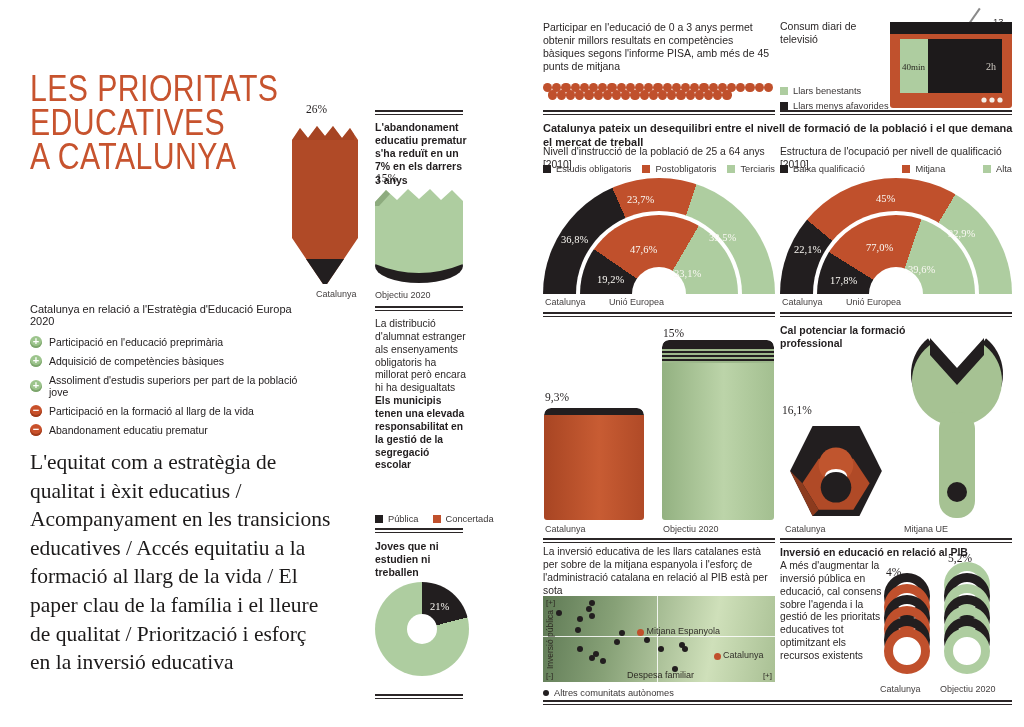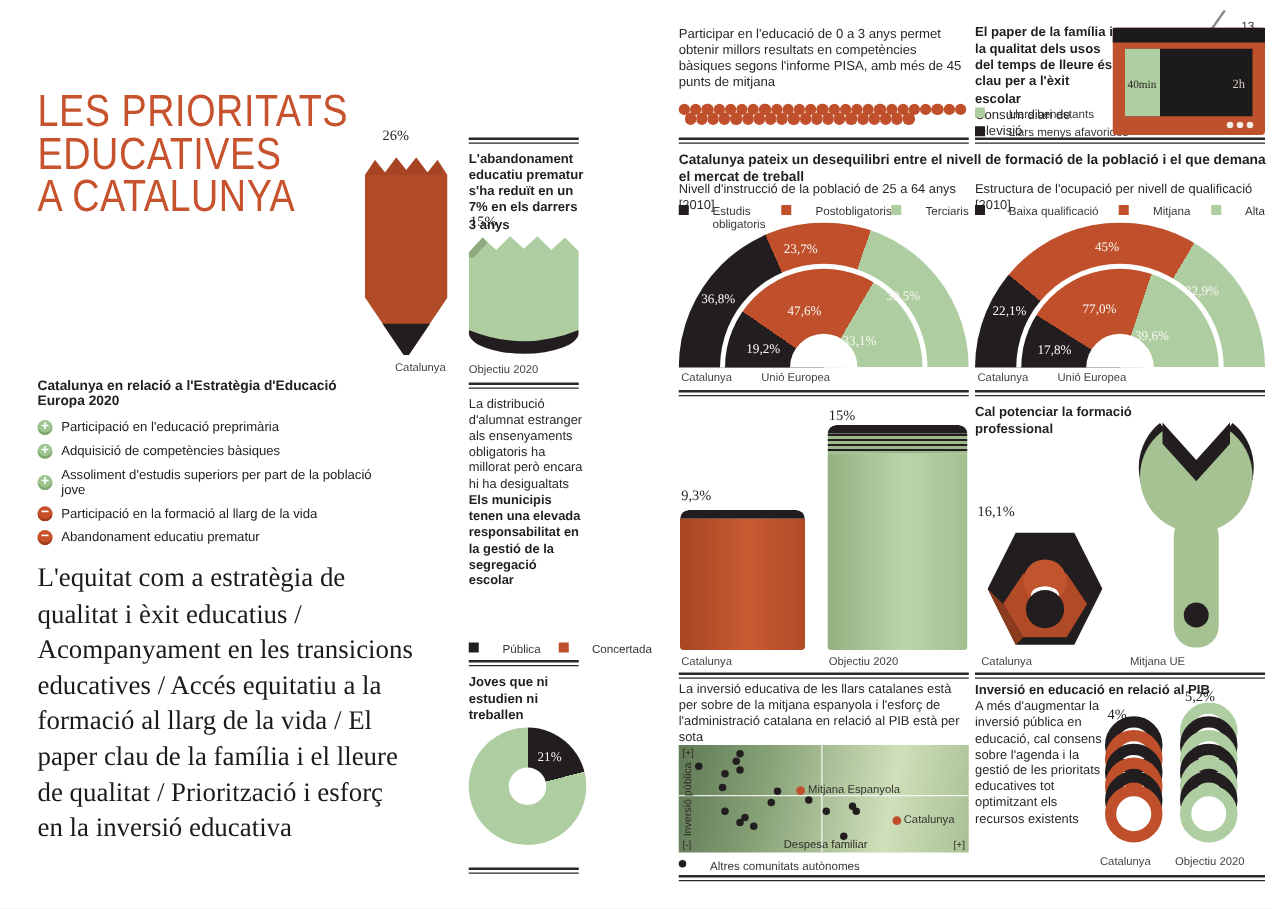--- a/index.html
+++ b/index.html
@@ -13,29 +13,29 @@
   .bt   { font-weight:bold; font-size:10.5px; line-height:1.25; color:#221e1f; }
   .body { font-size:10.5px; line-height:1.25; color:#2b2727; }
   .pv-w { font-family:"Liberation Serif", serif; font-size:10.5px; color:#faf8f3; }
   .axl  { font-size:9px; color:#454141; }
   .manifesto { font-family:"Liberation Serif", serif; font-size:21.5px; line-height:1.33; color:#1c1a1a; }
 
   
   .rule { position:absolute; height:5px; border-top:2.5px solid #2b2627; border-bottom:1px solid #2b2627; }
 
   
-  .strategy-head { font-weight:bold; font-size:11px; margin-bottom:9px; }
+  .strategy-head { font-weight:normal; font-size:11px; margin-bottom:9px; }
   .prio { display:flex; align-items:center; gap:7px; margin-bottom:7px; font-size:10.5px; }
   .sign { width:12px; height:12px; border-radius:50%; color:#fff; font-size:11px; line-height:11px;
           text-align:center; font-weight:bold; flex:0 0 12px; }
   .sign.plus  { background:#9cc48c; box-shadow:inset 0 -2px 0 #7da56d; }
   .sign.minus { background:#c8502a; box-shadow:inset 0 -2px 0 #a03c1c; }
 
   
-  .lg { display:flex; align-items:flex-start; gap:19px; font-size:9.3px; color:#3a3636; }
+  .lg { display:flex; align-items:center; gap:5px; font-size:9.3px; color:#3a3636; }
   .sq { width:8px; height:8px; display:inline-block; flex:0 0 8px; }
 
   
   .semi { position:absolute; width:232px; height:116px; overflow:hidden; }
   .semi > .disc { position:absolute; border-radius:50%; }
   .sc-outer { width:232px; height:232px; left:0;  top:0;  }
   .sc-gap   { width:166px; height:166px; left:33px; top:33px; background:#fff; }
   .sc-inner { width:158px; height:158px; left:37px; top:37px; }
   .sc-hole  { width:54px;  height:54px;  left:89px; top:89px; background:#fff; }
   .semi .pv-w { position:absolute; }
@@ -200,21 +200,20 @@
         <span style="position: absolute; width: 9.3px; height: 9.3px; border-radius: 50%; background: rgb(192, 80, 44); left: 142.6px; top: 7.4px;"></span>
         <span style="position: absolute; width: 9.3px; height: 9.3px; border-radius: 50%; background: rgb(192, 80, 44); left: 151.8px; top: 7.4px;"></span>
         <span style="position: absolute; width: 9.3px; height: 9.3px; border-radius: 50%; background: rgb(192, 80, 44); left: 161px; top: 7.4px;"></span>
         <span style="position: absolute; width: 9.3px; height: 9.3px; border-radius: 50%; background: rgb(192, 80, 44); left: 170.2px; top: 7.4px;"></span>
         <span style="position: absolute; width: 9.3px; height: 9.3px; border-radius: 50%; background: rgb(192, 80, 44); left: 179.4px; top: 7.4px;"></span>
       </div>
   </div>
   <div class="rule" style="left:543px;top:110px;width:232px"></div>
 
   <div class="abs" style="left:780px;top:20px;width:232px">
-    <div class="bt" style="width:112px">El paper de la família i la qualitat dels usos del temps de lleure és clau per a l'èxit escolar</div>
     <div class="body" style="width:112px">Consum diari de televisió</div>
     <div class="lg" style="position:absolute;left:0;top:66px">
       <span class="sq" style="background:#aecda0"></span>
       <span>Llars benestants</span>
       </div>
     <div class="lg" style="position:absolute;left:0;top:81px">
       <span class="sq" style="background:#221e1f"></span>
       <span>Llars menys afavorides</span>
       </div>
     <svg style="position:absolute;left:110px;top:2px" width="122" height="86" viewBox="0 0 122 86">

